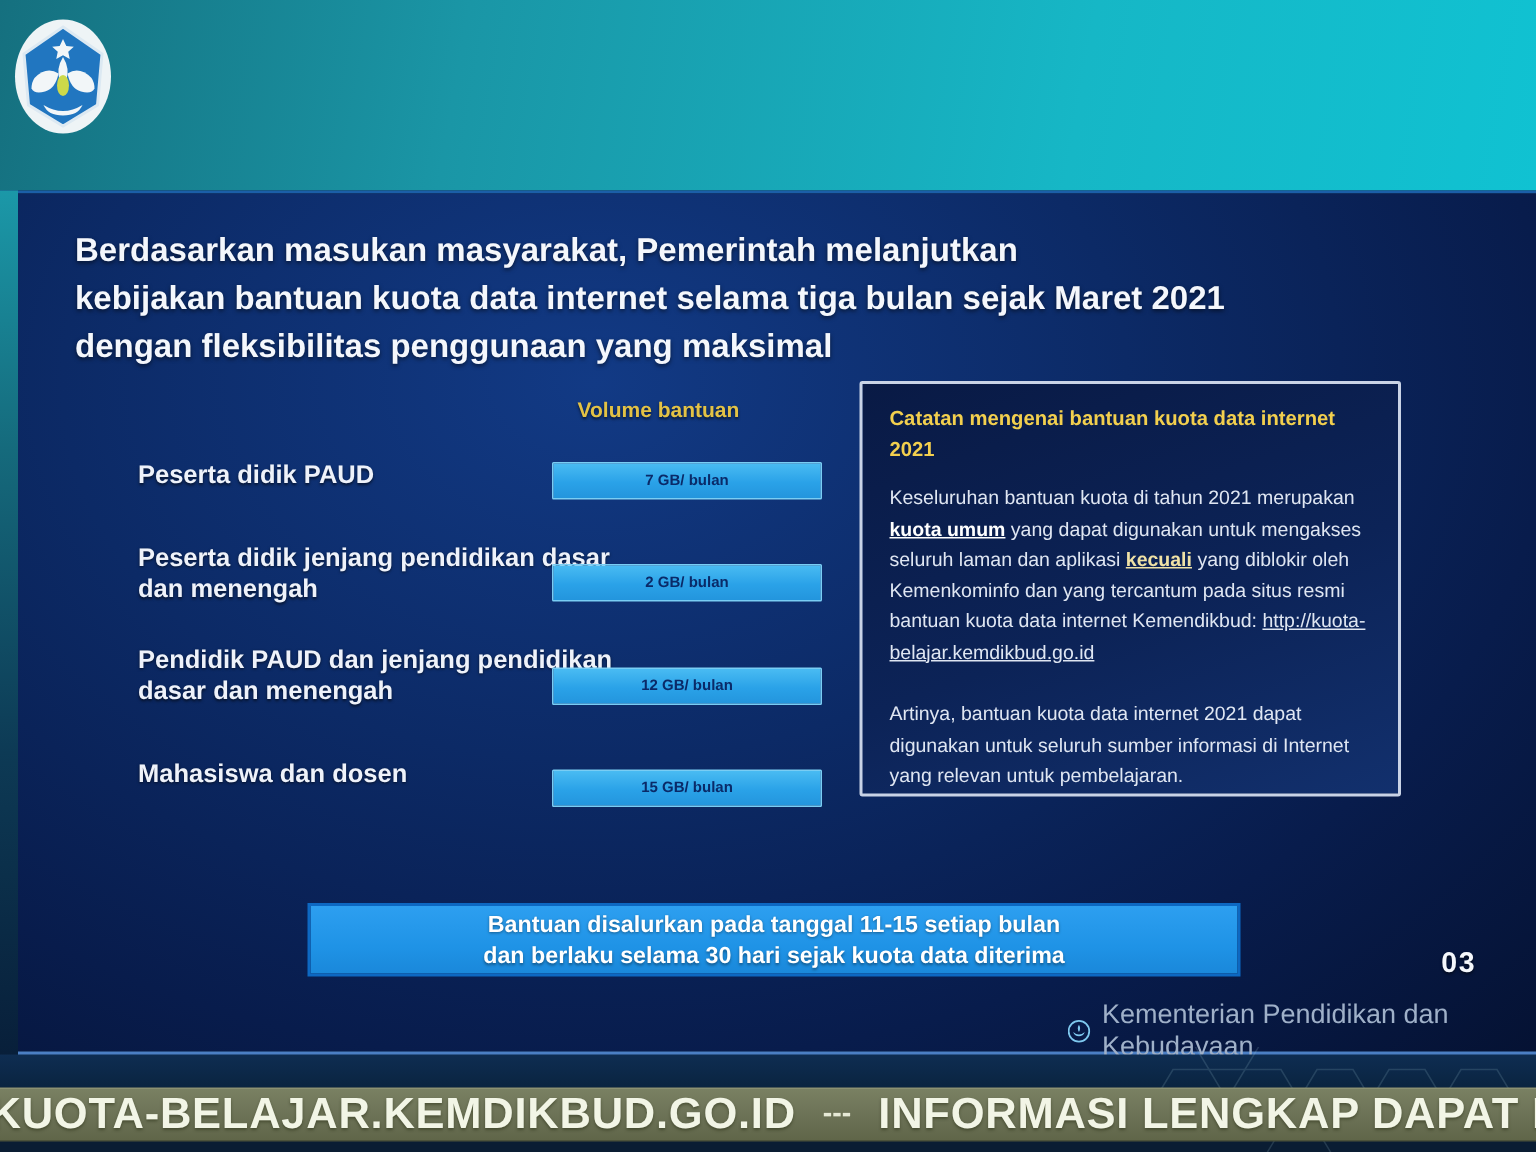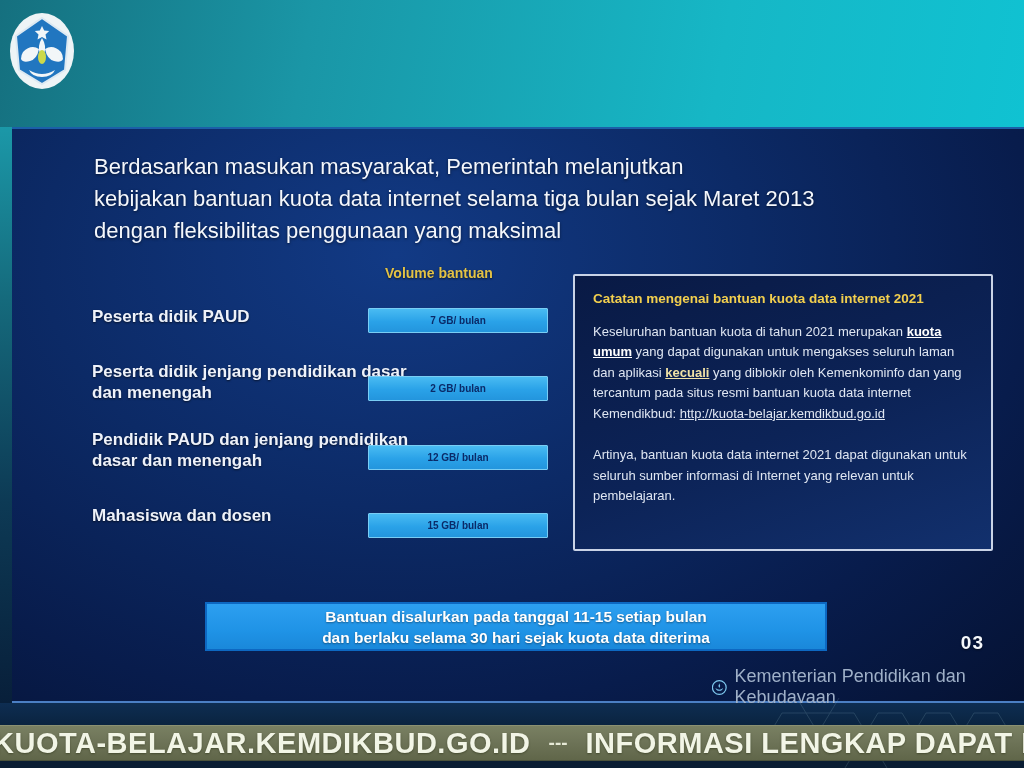--- a/index.html
+++ b/index.html
@@ -20,38 +20,38 @@
     position:absolute;left:0;top:127px;width:12px;height:576px;
     background:linear-gradient(180deg,#1b98a8 0%,#156a7c 30%,#0d3a55 65%,#081f3a 100%);
   }
   
   .slide{
     position:absolute;left:12px;top:129px;width:1012px;height:572px;
     background:radial-gradient(ellipse at 38% 22%,#123a85 0%,#0c2a66 40%,#081c4c 72%,#051233 100%);
     border-bottom:3px solid #4b7fc4;
   }
   .heading{position:absolute;left:38px;top:22px;width:900px;
-    color:#f4f7fc;font-size:22px;line-height:32px;font-weight:normal;
-    text-shadow:0 1px 3px rgba(0,0,0,.55);margin-left:44px;}
+    color:#f4f7fc;font-size:22px;line-height:32px;font-weight:bold;
+    text-shadow:0 1px 3px rgba(0,0,0,.55);}
   .volume-header{position:absolute;left:338px;top:136px;width:178px;text-align:center;
     color:#e3c245;font-size:14px;font-weight:bold;text-shadow:0 1px 2px rgba(0,0,0,.6);}
   .row-label{position:absolute;left:38px;width:322px;color:#eef2fa;font-size:17px;
     font-weight:bold;line-height:21px;text-shadow:0 1px 2px rgba(0,0,0,.6);margin-left:42px;}
   .chip{position:absolute;left:356px;width:178px;height:23px;
     background:linear-gradient(180deg,#49bbf2 0%,#2aa2e8 55%,#2395dd 100%);
     border:1px solid #79cdf4;border-radius:1px;
     display:flex;align-items:center;justify-content:center;
     color:#0a2a68;font-size:10px;font-weight:bold;margin-top:16px;}
   .l1{top:177px;} .c1{top:163px;}
   .l2{top:232px;} .c2{top:231px;}
   .l3{top:300px;} .c3{top:300px;}
   .l4{top:376px;} .c4{top:368px;}
   
   .note-box{
-    position:absolute;left:561px;top:145px;width:420px;height:277px;
+    position:absolute;left:561px;top:125px;width:361px;height:277px;
     border:2px solid #c9d3e6;border-radius:2px;
     background:linear-gradient(160deg,#091a45 0%,#0c2357 55%,#13306d 100%);
     background:linear-gradient(160deg,#091a45 0%,#0c2357 55%,#12306d 100%);
     padding:13px 18px;box-sizing:border-box;
     color:#dfe6f2;font-size:13px;line-height:20.5px;
   }
   .note-title{color:#f2cf4e;font-weight:bold;font-size:13.5px;margin-bottom:12px;}
   .note-box .em{font-weight:bold;text-decoration:underline;color:#ffffff;}
   .note-box .em-warm{font-weight:bold;text-decoration:underline;color:#f0e2a6;}
   .note-link{color:#dfe6f2;text-decoration:underline;cursor:pointer;}
@@ -106,21 +106,21 @@
       </svg>
     </div>
   </div>
 
   <div class="left-strip"></div>
 
   <div class="slide">
 
     <div class="heading">
       <div>Berdasarkan masukan masyarakat, Pemerintah melanjutkan</div>
-      <div>kebijakan bantuan kuota data internet selama tiga bulan sejak Maret 2013</div>
+      <div>kebijakan bantuan kuota data internet selama tiga bulan sejak Maret 2021</div>
       <div>dengan fleksibilitas penggunaan yang maksimal</div>
     </div>
 
     <div class="volume-header">Volume bantuan</div>
 
     <div class="row-label l1">Peserta didik PAUD</div>
     <div class="chip c1">7 GB/ bulan</div>
 
     <div class="row-label l2">Peserta didik jenjang pendidikan dasar dan menengah</div>
     <div class="chip c2">2 GB/ bulan</div>

